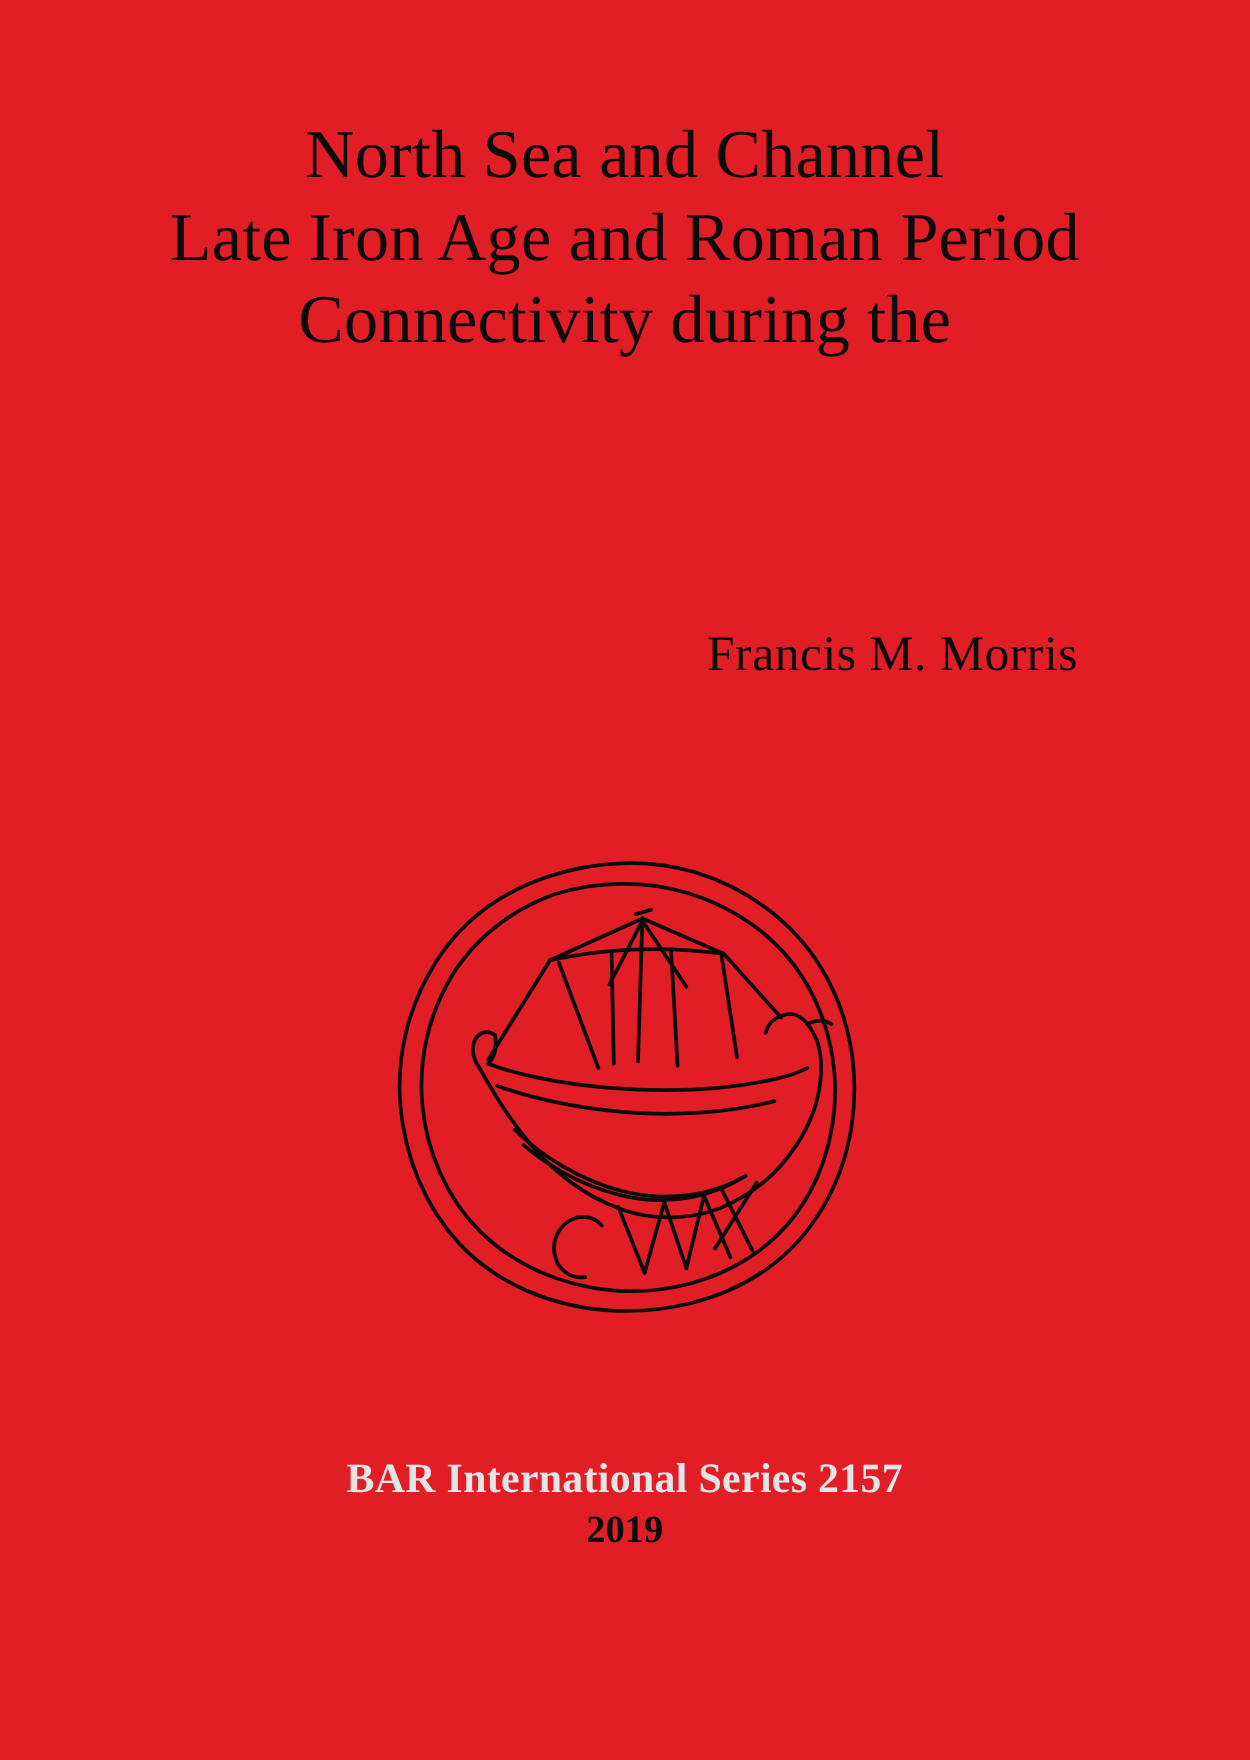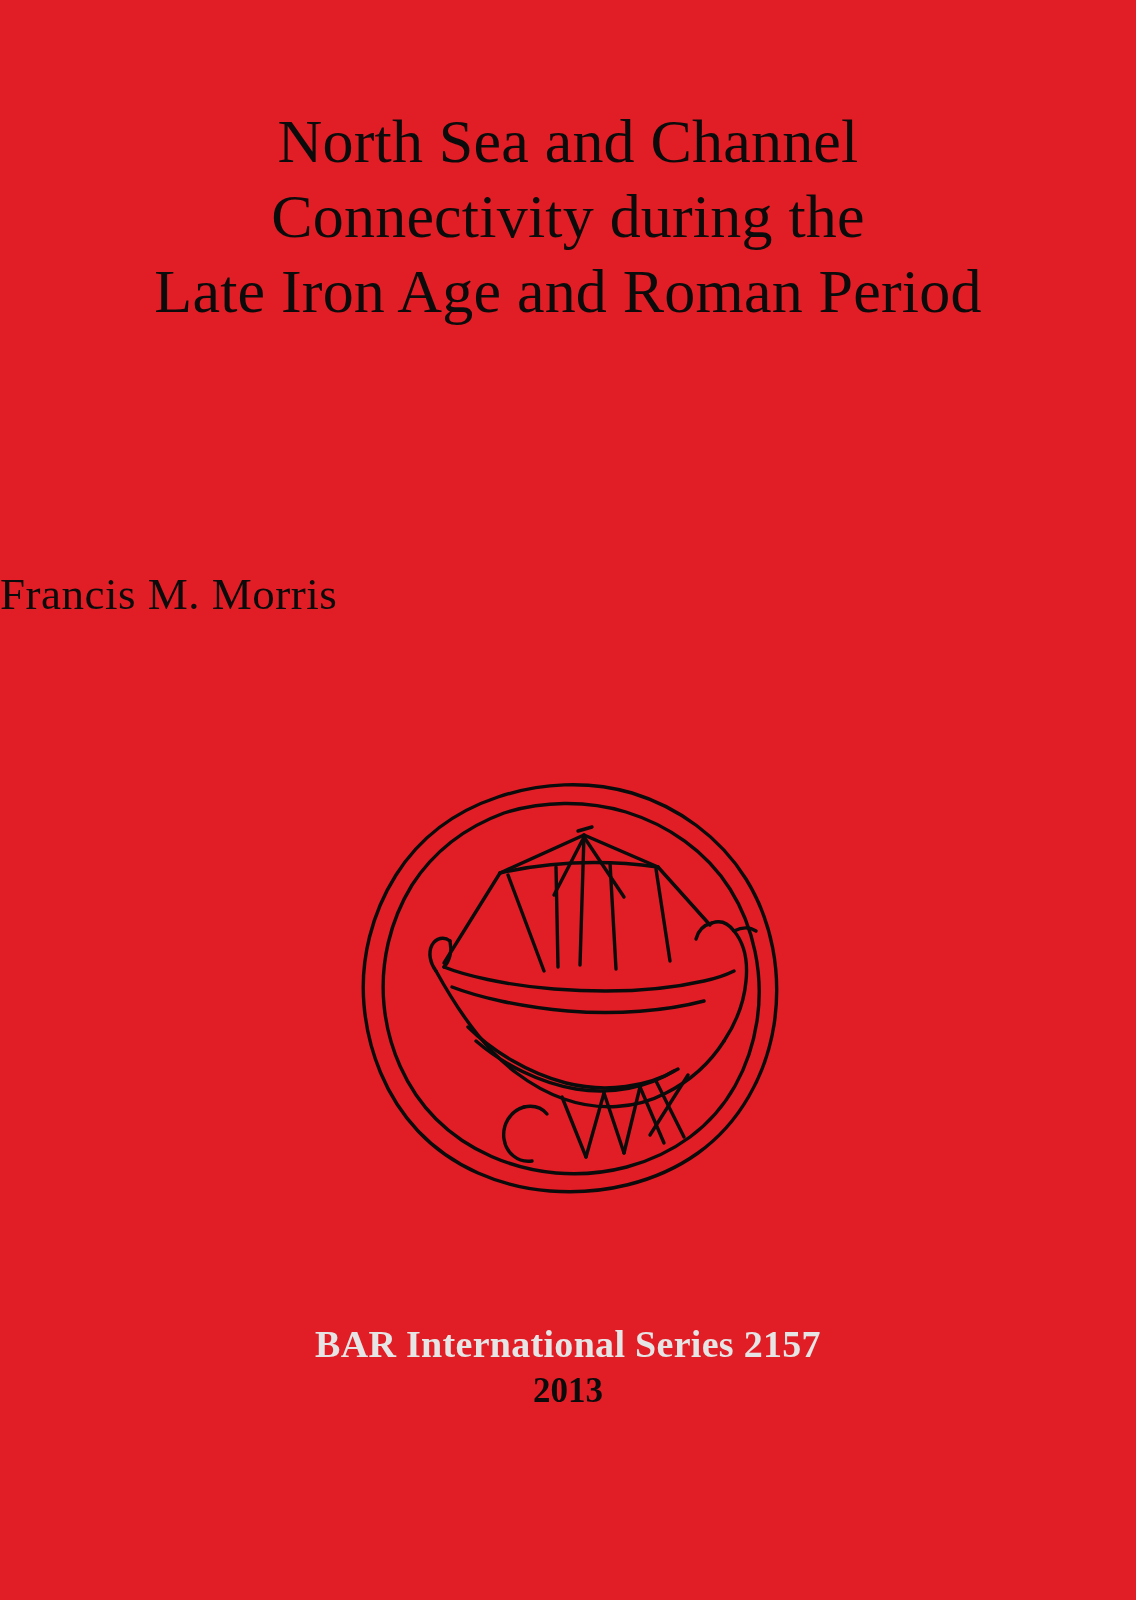--- a/index.html
+++ b/index.html
@@ -34,21 +34,21 @@
     font-weight: normal;
     letter-spacing: 0.2px;
     color: #0b0b0b;
     white-space: nowrap;
   }
   .author-block {
     position: absolute;
     top: 566px;
     left: 0;
     width: 980px;
-    text-align: left;
+    text-align: right;
   }
   .author {
     font-size: 45px;
     line-height: 56px;
     color: #0b0b0b;
     letter-spacing: 0.5px;
   }
   .emblem-wrap {
     position: absolute;
     top: 775px;
@@ -83,22 +83,22 @@
     color: #0b0b0b;
   }
 </style>
 </head>
 <body>
 
 <div class="cover">
 
   <div class="title-block">
     <div class="title-line">North Sea and Channel</div>
+    <div class="title-line">Late Iron Age and Roman Period</div>
     <div class="title-line">Connectivity during the</div>
-    <div class="title-line">Late Iron Age and Roman Period</div>
   </div>
 
   <div class="author-block">
     <div class="author">Francis M. Morris</div>
   </div>
 
   <div class="emblem-wrap">
     <svg class="emblem" viewBox="0 0 440 430" fill="none" stroke="#0b0b0b" stroke-width="3.4" stroke-linecap="round" stroke-linejoin="round">
 
       <path d="M150 22 C108 36 72 62 48 100 C24 138 12 184 16 230 C20 276 38 322 70 356 C104 392 152 412 202 416 C254 420 308 408 350 378 C392 348 418 300 426 250 C434 198 424 146 398 104 C372 62 330 32 284 18 C240 5 192 8 150 22 Z"></path>
@@ -145,16 +145,16 @@
       <path d="M256 318 L276 378"></path>
       <path d="M276 378 L292 312"></path>
       <path d="M292 312 L316 368"></path>
       <path d="M308 306 L336 362"></path>
       <path d="M340 300 L302 360"></path>
     </svg>
   </div>
 
   <div class="footer-block">
     <div class="series">BAR International Series 2157</div>
-    <div class="year">2013</div>
+    <div class="year">2019</div>
   </div>
 
 </div>
 
 </body></html>

